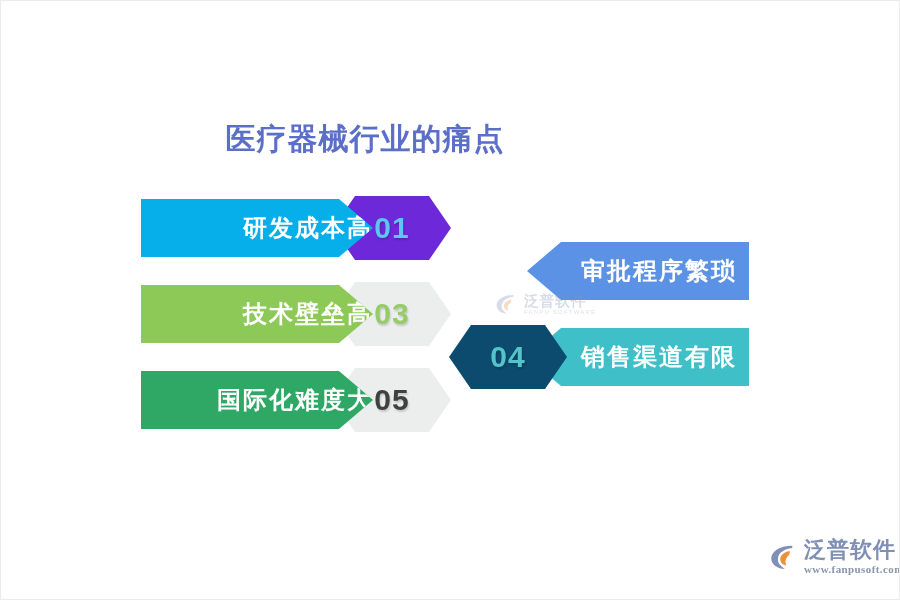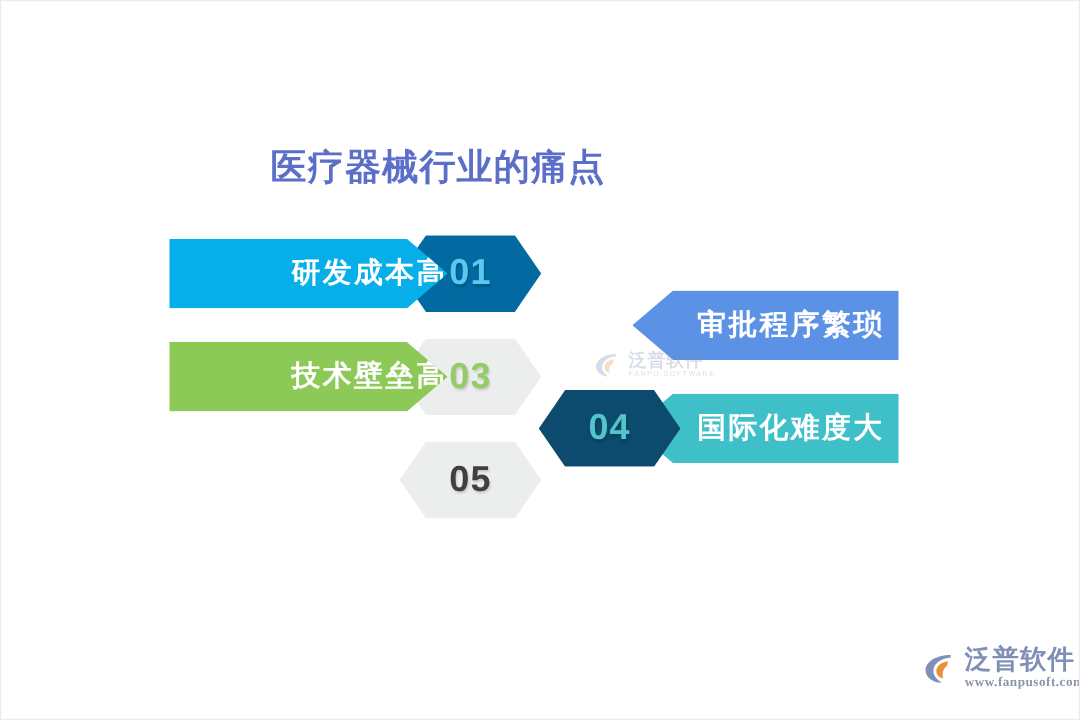--- a/index.html
+++ b/index.html
@@ -170,21 +170,21 @@
 </style>
 </head>
 <body>
 
 <div id="canvas" style="background: rgb(255, 255, 255);">
 
   <div id="title" style="color: rgb(91, 111, 201);">医疗器械行业的痛点</div>
 
   <div id="rows-container">
       <div class="row left" style="top: 198px;">
-        <div class="hex" style="background: #0369a1;">
+        <div class="hex" style="background: #6d28d9;">
           <div class="hex-num" style="color: rgb(91, 200, 240);">01</div>
         </div>
         <div class="bar" style="background: rgb(6, 174, 234);">
           <div class="bar-label">研发成本高</div>
         </div>
       </div>
       <div class="row right" style="top: 241px;">
         <div class="bar" style="background: rgb(91, 146, 229);">
           <div class="bar-label">审批程序繁琐</div>
         </div>
@@ -192,29 +192,32 @@
       <div class="row left" style="top: 284px;">
         <div class="hex" style="background: rgb(236, 237, 237);">
           <div class="hex-num" style="color: rgb(150, 204, 102);">03</div>
         </div>
         <div class="bar" style="background: rgb(141, 201, 87);">
           <div class="bar-label">技术壁垒高</div>
         </div>
       </div>
       <div class="row right" style="top: 327px;">
         <div class="bar" style="background: rgb(63, 191, 200);">
-          <div class="bar-label">国际化难度大</div>
+          <div class="bar-label">销售渠道有限</div>
         </div>
         <div class="hex" style="background: #0c4a6e;">
           <div class="hex-num" style="color: rgb(84, 196, 203);">04</div>
         </div>
       </div>
       <div class="row left" style="top: 370px;">
         <div class="hex" style="background: rgb(236, 237, 237);">
           <div class="hex-num" style="color: #404040;">05</div>
+        </div>
+        <div class="bar" style="background: rgb(47, 168, 102);">
+          <div class="bar-label">国际化难度大</div>
         </div>
       </div>
     </div>
 
   <div id="watermark">
     <div class="wm-mark">
       <svg viewBox="0 0 40 40" width="26" height="26" aria-hidden="true">
         <path d="M30 6 C14 6 4 14 4 22 C4 30 12 35 20 35 C14 31 11 27 12 22 C13 15 20 10 30 9 Z" fill="#7f8fb5"></path>
         <path d="M27 13 C20 14 15 18 15 23 C15 27 18 30 22 30 C20 26 21 21 26 18 Z" fill="#e8923c"></path>
       </svg>

